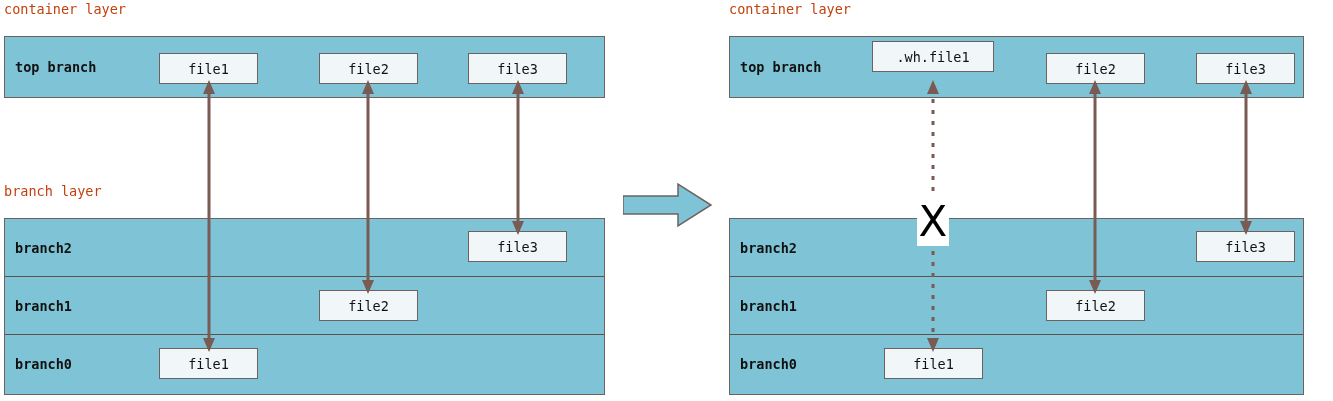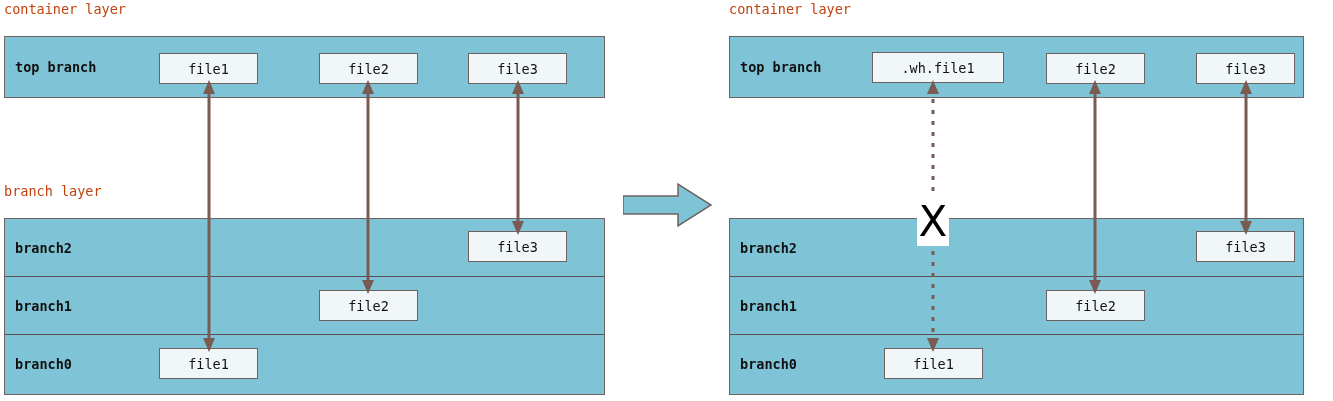--- a/index.html
+++ b/index.html
@@ -195,21 +195,21 @@
   </svg>
 
   <div class="caption" style="left:729px; top:1px;">container layer</div>
 
   <div class="layer-box" id="r-container" style="left:729px; top:36px; width:575px; height:62px;">
     <div class="branch-row last" style="top:0; height:59px;">
       <div class="branch-label">top branch</div>
     </div>
   </div>
 
-  <div class="file-box" style="left:872px; top:52px; width:132px;">
+  <div class="file-box" style="left:872px; top:41px; width:122px;">
     <div class="edge left"></div>
     <div class="name">.wh.file1</div>
     <div class="edge right"></div>
   </div>
   <div class="file-box" style="left:1046px; top:53px; width:99px;">
     <div class="edge left"></div>
     <div class="name">file2</div>
     <div class="edge right"></div>
   </div>
   <div class="file-box" style="left:1196px; top:53px; width:99px;">

